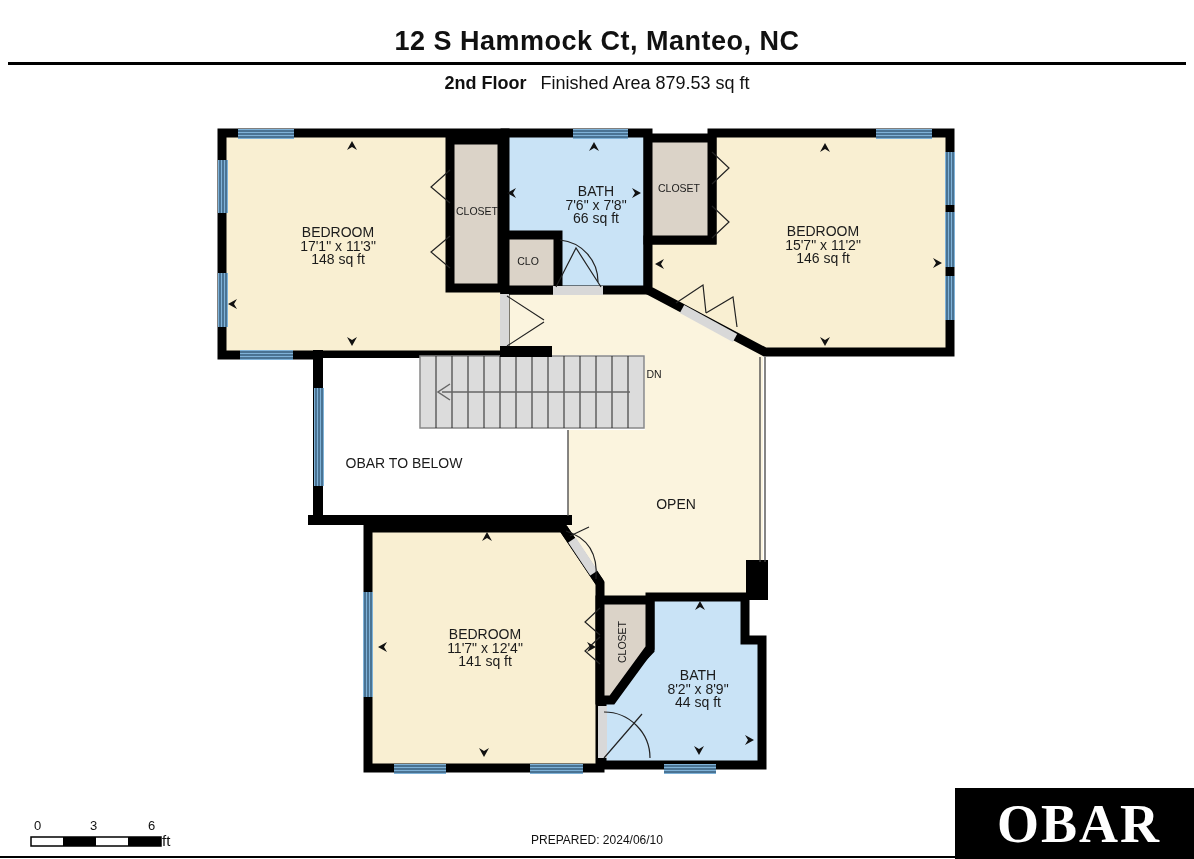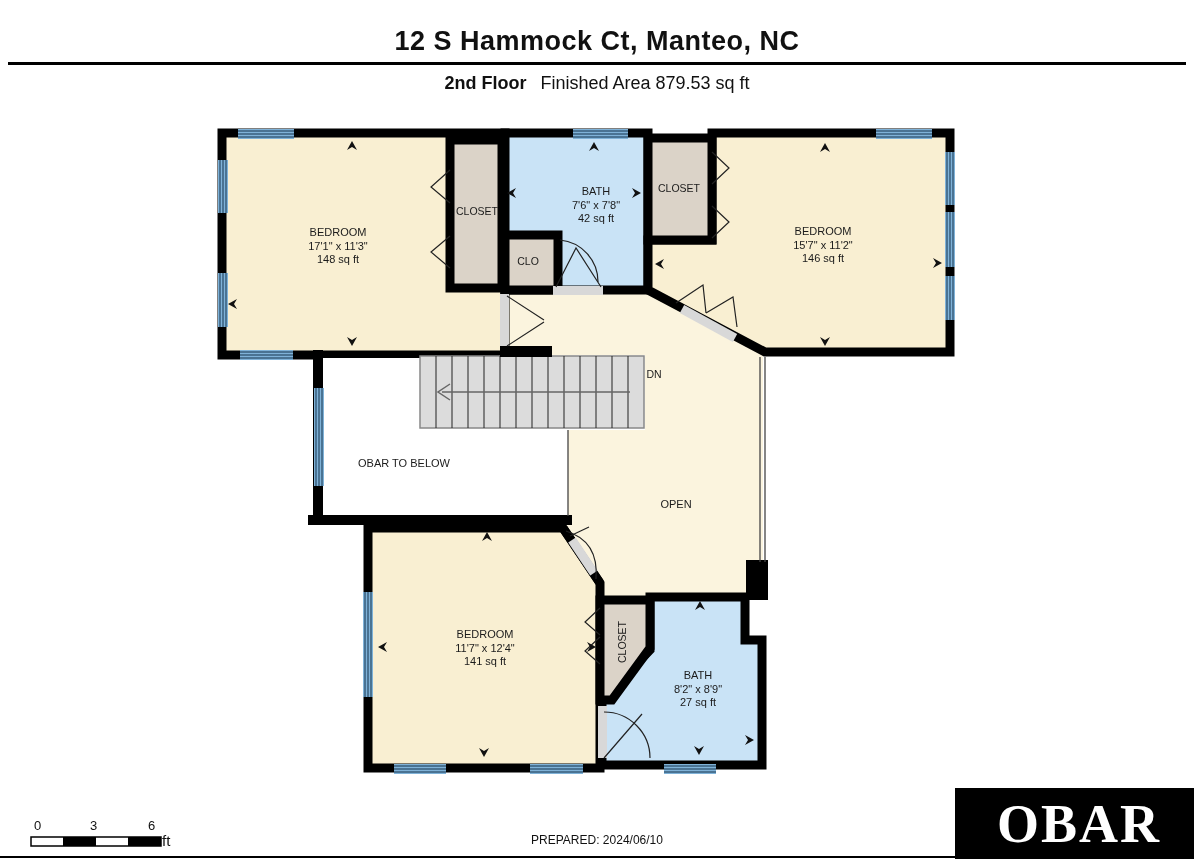--- a/index.html
+++ b/index.html
@@ -5,21 +5,21 @@
   html,body{margin:0;padding:0;background:#fff;}
   .page{position:relative;width:1194px;height:859px;background:#fff;overflow:hidden;
         font-family:"Liberation Sans", sans-serif;color:#111;}
   .title{position:absolute;left:0;top:26px;width:100%;text-align:center;
          font-size:27px;font-weight:bold;letter-spacing:.5px;}
   .rule{position:absolute;left:8px;right:8px;top:62px;height:3px;background:#000;}
   .subtitle{position:absolute;left:0;top:73px;width:100%;text-align:center;font-size:18px;}
   .subtitle .b{font-weight:bold;margin-right:14px;}
   svg.plan{position:absolute;left:0;top:0;z-index:1;}
   .lbl{position:absolute;z-index:2;transform:translate(-50%,-50%);
-       font-size:11px;line-height:13.5px;text-align:center;color:#1b1b1b;white-space:nowrap;}
+       font-size:14px;line-height:13.5px;text-align:center;color:#1b1b1b;white-space:nowrap;}
   .lbl.small{font-size:10.5px;}
   .lbl.rot{transform:translate(-50%,-50%) rotate(-90deg);}
   .scale-ticks{position:absolute;left:30px;top:818px;width:140px;height:14px;z-index:2;font-size:13px;}
   .scale-ticks span{position:absolute;top:0;}
   .scale-unit{position:absolute;left:162px;top:832px;font-size:15px;z-index:2;}
   .prepared{position:absolute;left:0;top:833px;width:100%;text-align:center;
             font-size:12px;font-weight:normal;z-index:2;}
   .bottom-rule{position:absolute;left:0;right:0;top:856px;height:2px;background:#000;z-index:1;}
   .logo{position:absolute;left:955px;top:788px;width:248px;height:71px;z-index:3;
         display:flex;align-items:center;justify-content:center;
@@ -173,42 +173,42 @@
 
   <div class="lbl" style="left:338px;top:246px;">
     <div>BEDROOM</div>
     <div>17'1" x 11'3"</div>
     <div>148 sq ft</div>
   </div>
   <div class="lbl small" style="left:477px;top:212px;">CLOSET</div>
   <div class="lbl" style="left:596px;top:205px;">
     <div>BATH</div>
     <div>7'6" x 7'8"</div>
-    <div>42 sq ft</div>
+    <div>66 sq ft</div>
   </div>
   <div class="lbl small" style="left:528px;top:262px;">CLO</div>
   <div class="lbl small" style="left:679px;top:189px;">CLOSET</div>
   <div class="lbl" style="left:823px;top:245px;">
     <div>BEDROOM</div>
     <div>15'7" x 11'2"</div>
     <div>146 sq ft</div>
   </div>
   <div class="lbl small" style="left:654px;top:375px;">DN</div>
   <div class="lbl" style="left:404px;top:464px;">OBAR TO BELOW</div>
   <div class="lbl" style="left:676px;top:505px;">OPEN</div>
   <div class="lbl" style="left:485px;top:648px;">
     <div>BEDROOM</div>
     <div>11'7" x 12'4"</div>
     <div>141 sq ft</div>
   </div>
   <div class="lbl small rot" style="left:623px;top:642px;">CLOSET</div>
   <div class="lbl" style="left:698px;top:689px;">
     <div>BATH</div>
     <div>8'2" x 8'9"</div>
-    <div>27 sq ft</div>
+    <div>44 sq ft</div>
   </div>
 
   <div class="scale-ticks">
     <span style="left:4px;">0</span>
     <span style="left:60px;">3</span>
     <span style="left:118px;">6</span>
   </div>
   <svg style="position:absolute;left:30px;top:836px;z-index:2;" width="132" height="12">
     <rect x="1" y="1" width="130" height="9" fill="#fff" stroke="#000" stroke-width="1.5"></rect>
     <rect x="33" y="1" width="33" height="9" fill="#000"></rect>

